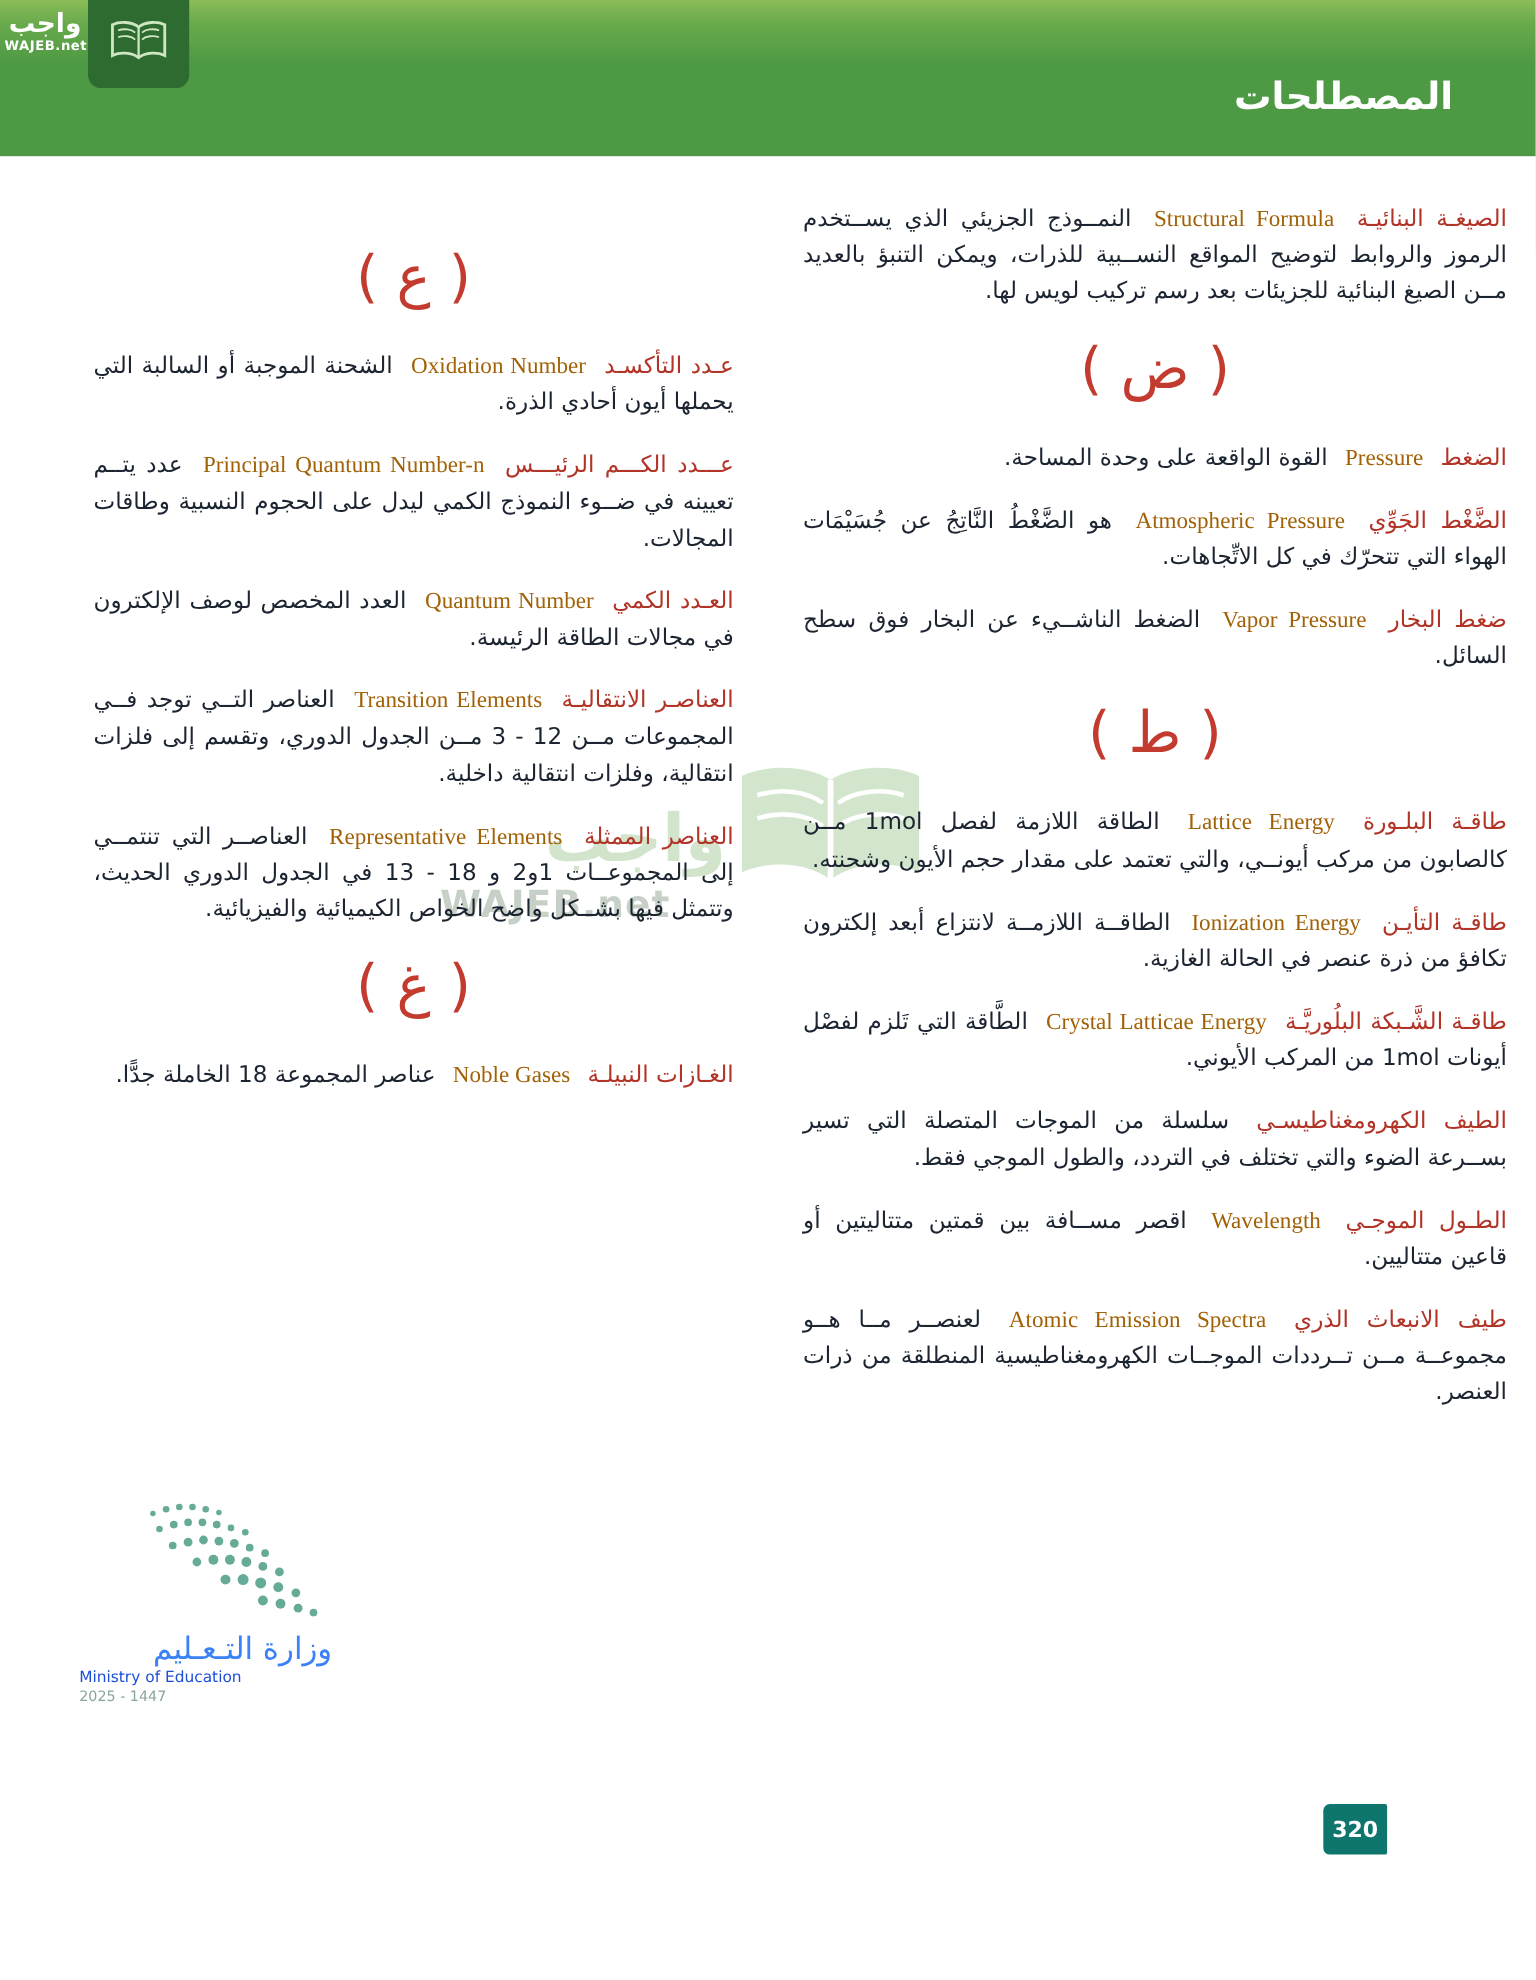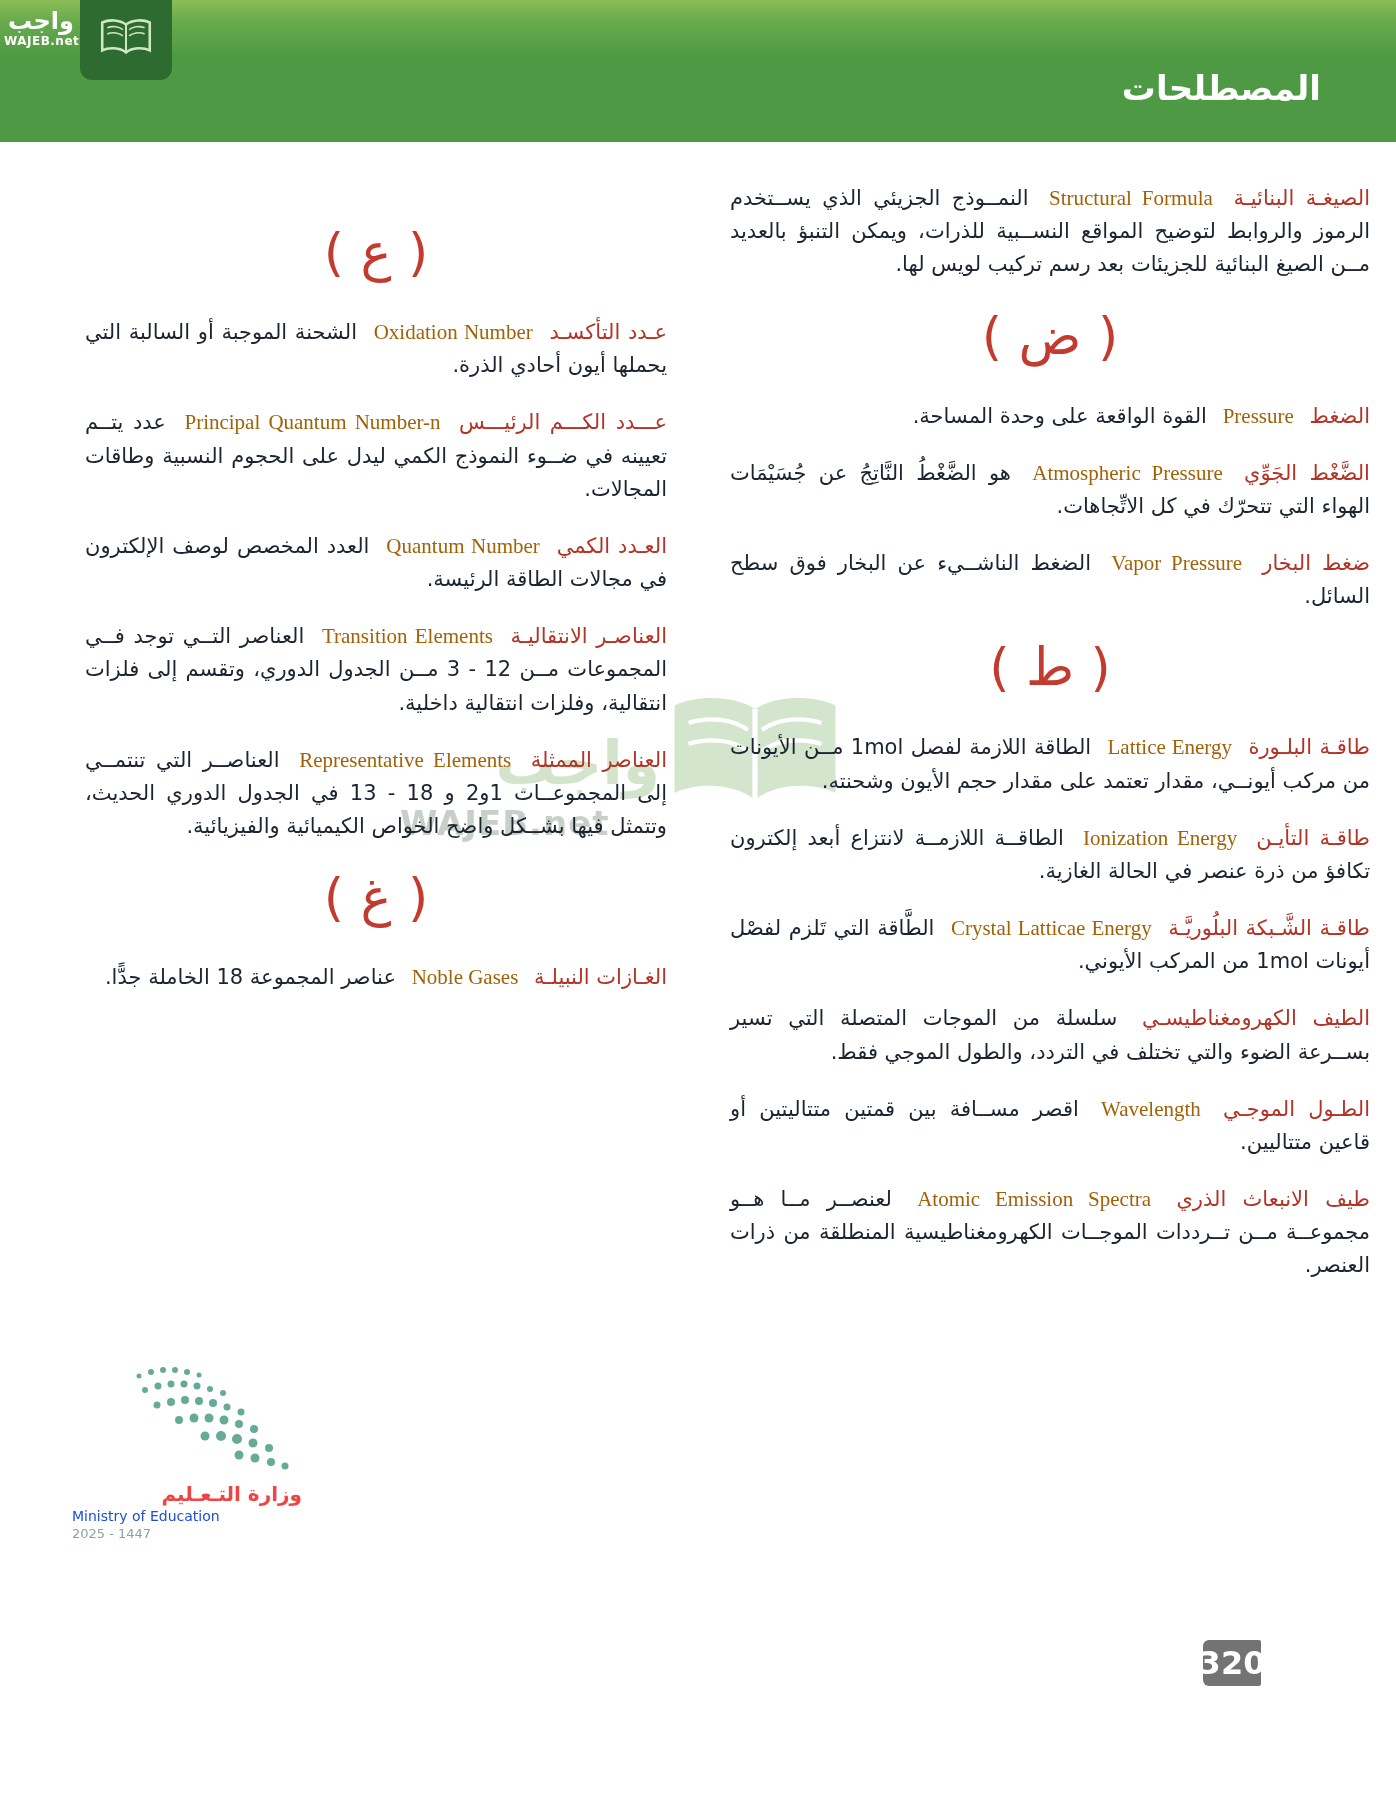--- a/index.html
+++ b/index.html
@@ -25,25 +25,25 @@
   .term-en{font-family:Liberation Serif, serif;color:#a16207;margin-left:9px;}
   .letter{color:#c23b2e;font-size:52px;text-align:center;margin:14px 0 34px;font-weight:500;}
   .col.left .letter.first{margin-top:0;}
   
   .watermark{position:absolute;left:390px;top:688px;width:470px;height:180px;z-index:1;pointer-events:none;}
   .watermark .wm-ar{position:absolute;right:200px;top:40px;font-size:60px;color:#9cc48f;opacity:.45;font-weight:bold;direction:rtl;}
   .watermark .wm-en{position:absolute;left:10px;top:115px;font-size:34px;font-weight:bold;color:#aab8aa;opacity:.65;letter-spacing:1px;}
   .watermark svg{position:absolute;right:0;top:0;opacity:.5;}
   
   .ministry{position:absolute;left:72px;top:1362px;width:230px;text-align:right;direction:rtl;}
-  .ministry .m-ar{font-size:20px;font-weight:bold;color:#ef4444;margin-top:4px;letter-spacing:1px;}
+  .ministry .m-ar{font-size:28px;font-weight:normal;color:#3b82f6;margin-top:4px;letter-spacing:1px;}
   .ministry .m-en{font-size:14px;color:#1d4ed8;direction:ltr;text-align:left;margin-top:2px;}
   .ministry .m-yr{font-size:13px;color:#8aa59b;direction:ltr;text-align:left;margin-top:2px;}
-  .page-num{position:absolute;left:1203px;top:1640px;width:58px;height:46px;background:#737373;
-            border-radius:6px 2px 2px 6px;color:#fff;font-size:32px;font-weight:bold;
+  .page-num{position:absolute;left:1203px;top:1640px;width:58px;height:46px;background:#0f766e;
+            border-radius:6px 2px 2px 6px;color:#fff;font-size:20px;font-weight:bold;
             display:flex;align-items:center;justify-content:center;}
 </style>
 </head>
 <body>
 
 <div class="page">
 
   <div class="side-stripe"></div>
 
   <div class="header">
@@ -94,21 +94,21 @@
     </p>
     <p class="entry">
       <span class="term-ar">ضغط البخار</span>
       <span class="term-en">Vapor Pressure</span>
       <span>الضغط الناشــيء عن البخار فوق سطح السائل.</span>
     </p>
     <div class="letter">( ط )</div>
     <p class="entry">
       <span class="term-ar">طاقـة البلـورة</span>
       <span class="term-en">Lattice Energy</span>
-      <span>الطاقة اللازمة لفصل 1mol مــن الأيونات من مركب أيونــي، مقدار تعتمد على مقدار حجم الأيون وشحنته.</span>
+      <span>الطاقة اللازمة لفصل 1mol مــن كالصابون من مركب أيونــي، والتي تعتمد على مقدار حجم الأيون وشحنته.</span>
     </p>
     <p class="entry">
       <span class="term-ar">طاقـة التأيـن</span>
       <span class="term-en">Ionization Energy</span>
       <span>الطاقــة اللازمــة لانتزاع أبعد إلكترون تكافؤ من ذرة عنصر في الحالة الغازية.</span>
     </p>
     <p class="entry">
       <span class="term-ar">طاقـة الشَّـبكة البلُوريَّـة</span>
       <span class="term-en">Crystal Latticae Energy</span>
       <span>الطَّاقة التي تَلزم لفصْل أيونات 1mol من المركب الأيوني.</span>

